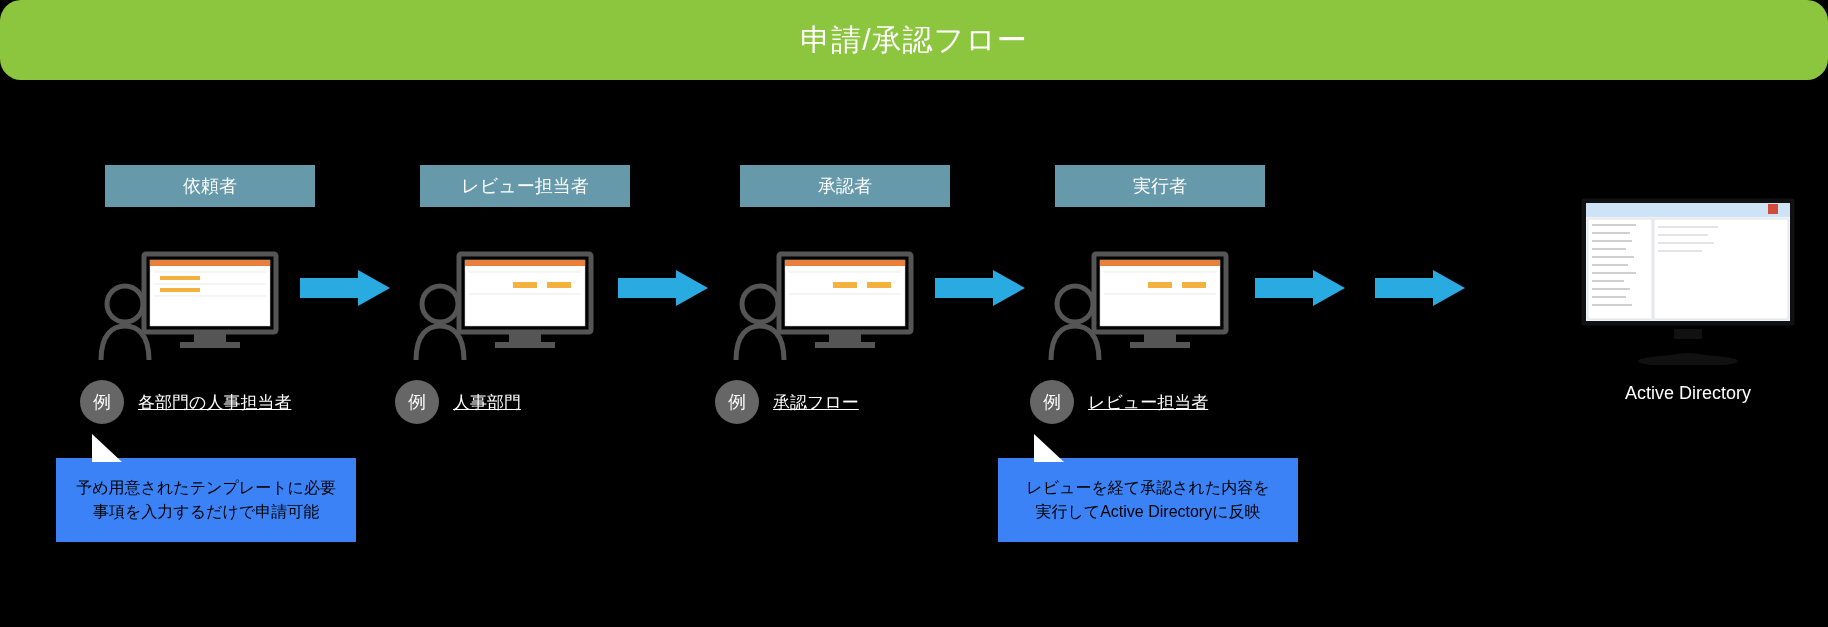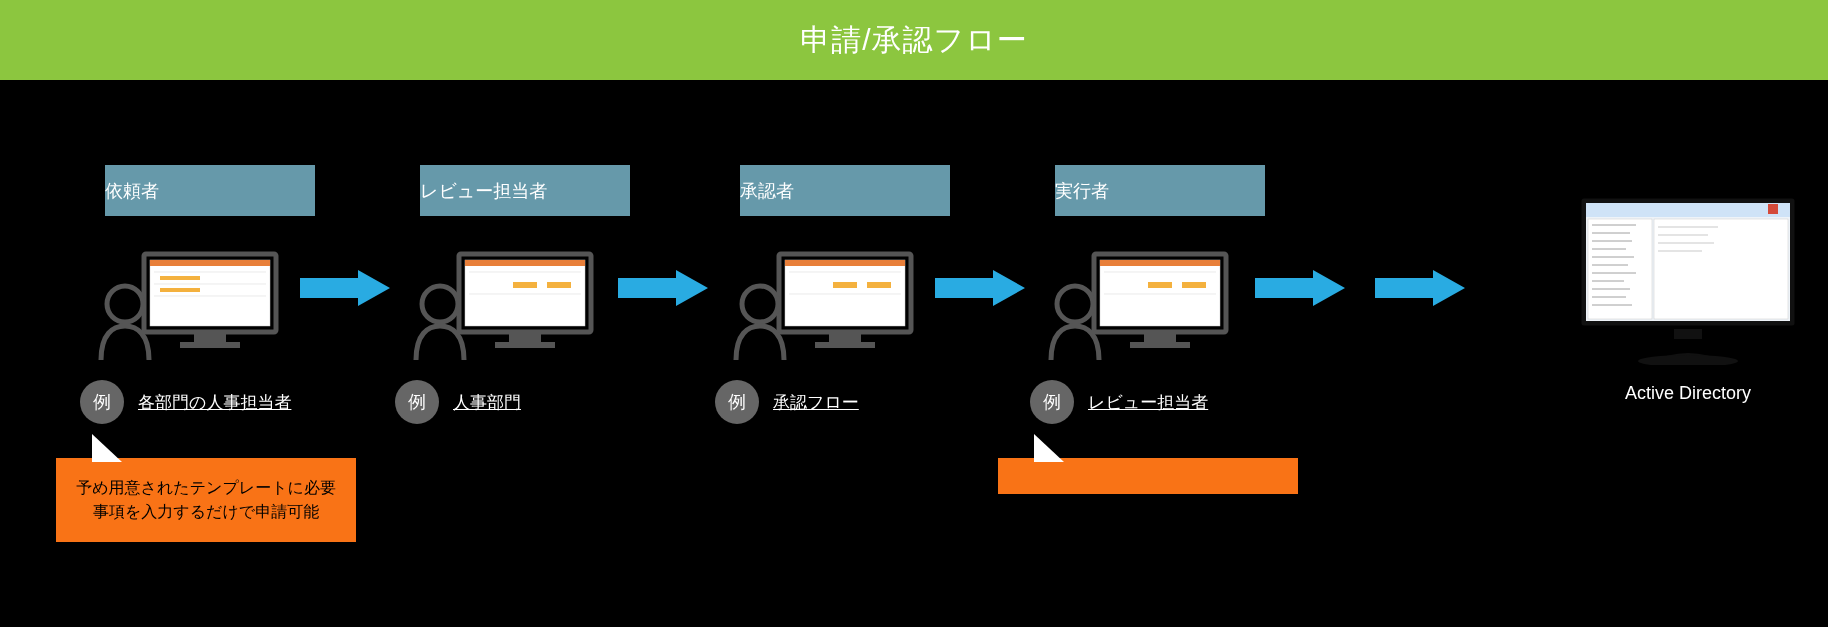--- a/index.html
+++ b/index.html
@@ -1,30 +1,30 @@
 <!DOCTYPE html>
 <html><head>
 <meta charset="utf-8">
 <style>
   html,body{margin:0;padding:0;background:#000;font-family:"Yu Gothic","Hiragino Kaku Gothic ProN","Meiryo",sans-serif;-webkit-font-smoothing:antialiased;}
   .page{width:1828px;height:627px;position:relative;overflow:hidden;}
-  .banner{width:100%;height:80px;background:#8cc63f;display:flex;align-items:center;justify-content:center;}
+  .banner{width:100%;height:80px;background:#8cc63f;display:flex;align-items:center;justify-content:center;border-radius:21px;}
   .banner span{color:#fff;font-size:30px;letter-spacing:1px;}
   .flow{position:relative;width:100%;height:547px;}
   .stage{position:absolute;top:0;width:300px;}
-  .role-box{position:absolute;top:85px;left:50%;transform:translateX(-50%);width:210px;height:51px;background:#6699aa;display:flex;align-items:center;}
+  .role-box{position:absolute;top:85px;left:50%;transform:translateX(-50%);width:210px;height:42px;background:#6699aa;display:flex;align-items:center;justify-content:center;}
   .role-box span{color:#fff;font-size:18px;font-weight:400;}
   .pc-group{position:absolute;top:150px;left:50%;transform:translateX(-50%);width:230px;height:130px;}
   .person-icon{position:absolute;left:0;bottom:0;width:60px;}
   .monitor-icon{position:absolute;left:45px;bottom:0;width:140px;}
   .ex-row{position:absolute;top:300px;left:50%;transform:translateX(-50%);width:260px;display:flex;align-items:center;gap:14px;}
   .ex-badge{width:44px;height:44px;border-radius:50%;background:#666;display:flex;align-items:center;justify-content:center;flex:0 0 44px;}
   .ex-badge span{color:#fff;font-size:18px;}
   .ex-text{color:#fff;font-size:17px;white-space:nowrap;text-decoration:underline;}
-  .callout{position:absolute;background:#f97316;color:#000;padding:18px 20px;font-size:16px;line-height:1.5;width:300px;box-sizing:border-box;text-align:center;}
+  .callout{position:absolute;background:#3b82f6;color:#000;padding:18px 20px;font-size:16px;line-height:1.5;width:300px;box-sizing:border-box;text-align:center;}
   .callout .tail{position:absolute;top:-24px;left:36px;width:0;height:0;border-left:0 solid transparent;border-right:30px solid transparent;border-bottom:28px solid #fff;}
   .arrow{position:absolute;top:190px;width:90px;height:36px;}
   .final{position:absolute;top:115px;right:30px;width:220px;}
   .final-label{color:#fff;font-size:18px;text-align:center;margin-top:14px;}
   .app-screen{fill:#fff;stroke:#c9c9c9;stroke-width:0.5;}
   .app-highlight{fill:#f4b13e;}
   .app-toolbar{fill:#e87f3a;}
   .app-line{stroke:#dcdcdc;stroke-width:0.6;}
 </style>
 </head>
@@ -169,20 +169,21 @@
     <svg class="arrow" style="left:1375px" viewBox="0 0 90 36">
         <polygon points="0,8 58,8 58,0 90,18 58,36 58,28 0,28" fill="#29abe2"></polygon>
       </svg>
 
     <div class="callout" style="left:56px;top:378px">
       <div class="tail"></div>
       <span>予め用意されたテンプレートに必要<br>事項を入力するだけで申請可能</span>
     </div>
     <div class="callout" style="left:998px;top:378px">
       <div class="tail"></div>
+      <span>レビューを経て承認された内容を<br>実行してActive Directoryに反映</span>
     </div>
 
     <div class="final">
       <svg viewBox="0 0 220 170">
         <rect x="2" y="2" width="216" height="130" rx="4" fill="#111" stroke="#000" stroke-width="3"></rect>
 
         <rect x="8" y="8" width="204" height="118" fill="#eef3f8"></rect>
         <rect x="8" y="8" width="204" height="14" fill="#cfe3f7"></rect>
         <rect x="190" y="9" width="10" height="10" fill="#d44a3a"></rect>
 

